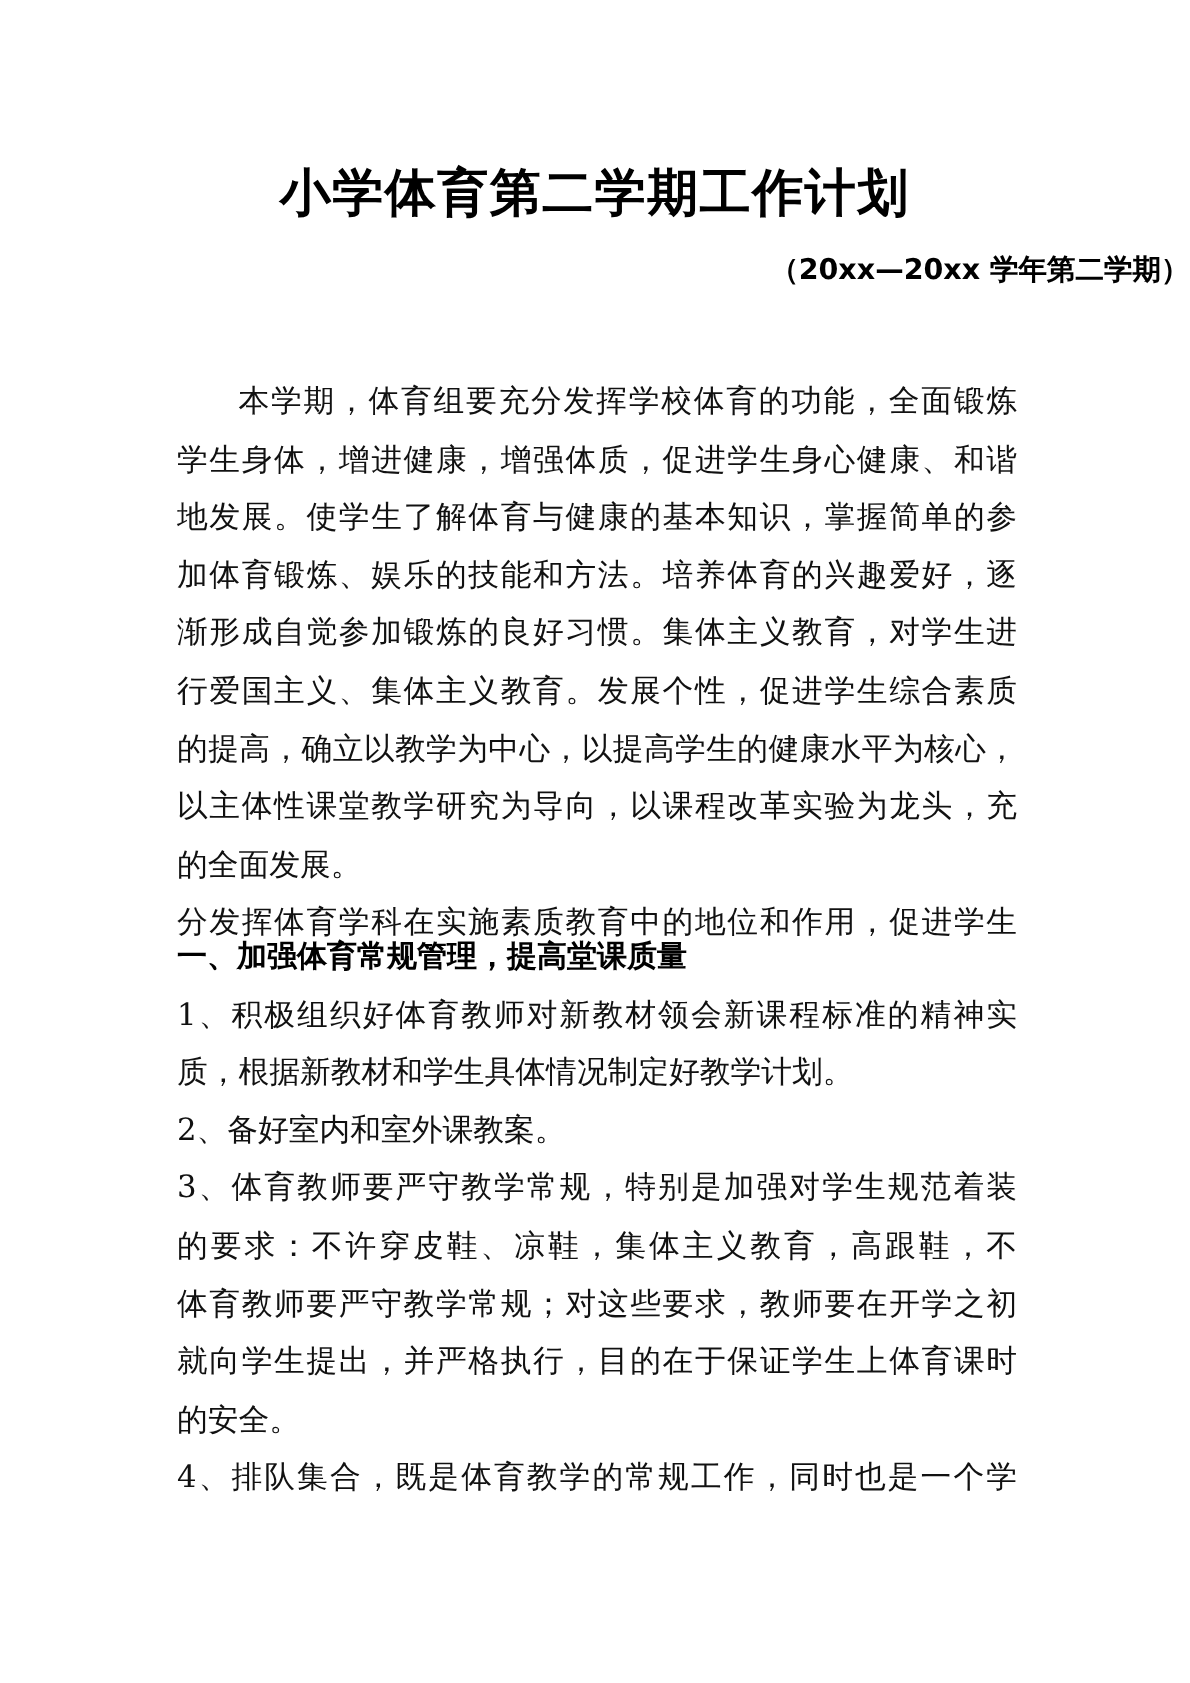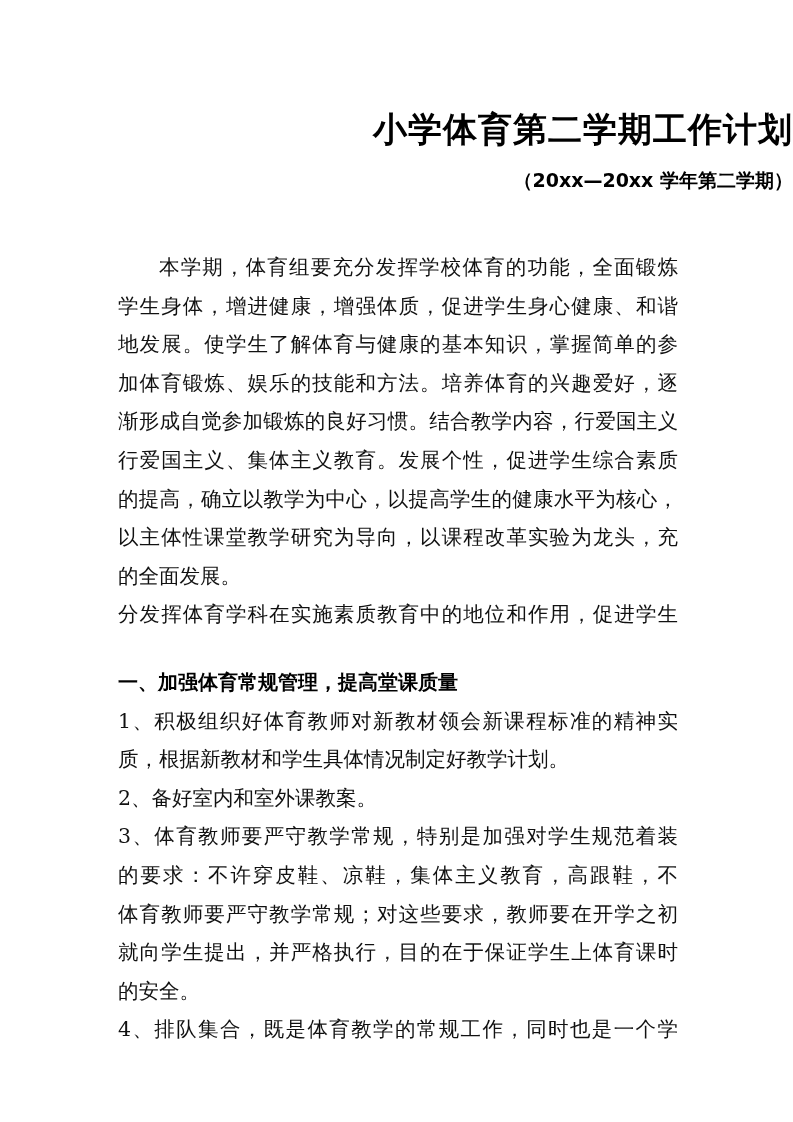--- a/index.html
+++ b/index.html
@@ -1,54 +1,53 @@
 <!DOCTYPE html>
 <html><head>
 <meta charset="utf-8">
 <style>
   html, body { margin: 0; padding: 0; background: #ffffff; }
   body { width: 793px; height: 1122px; position: relative; overflow: hidden; }
   .page { position: absolute; left: 0; top: 0; width: 793px; height: 1122px; background: #fff; }
   .title {
-    position: absolute; left: 0; top: 104px; width: 793px; text-align: right;
+    position: absolute; left: 0; top: 104px; width: 793px; text-align: center;
     font-family: "DejaVu Sans", sans-serif; font-weight: bold; font-size: 34px;
     color: #000; letter-spacing: 1px; line-height: 50px;
   }
   .subtitle {
     position: absolute; left: 0; top: 166px; width: 793px; text-align: right;
     font-family: "DejaVu Sans", sans-serif; font-weight: bold; font-size: 19px;
     color: #000; line-height: 28px;
   }
   .body-text {
     position: absolute; left: 118px; width: 560px;
     font-family: "DejaVu Serif", serif; font-size: 20.5px; color: #111;
     line-height: 38.6px; text-align: justify; text-justify: inter-character;
   }
   .line { display: block; height: 38.6px; white-space: nowrap; text-align-last: justify; }
   .line.last { text-align-last: left; }
   .indent { padding-left: 41px; }
   .heading {
     font-family: "DejaVu Sans", sans-serif; font-weight: bold; font-size: 20px; color: #000;
     text-align-last: left;
-    margin-top: 45px;
   }
 </style>
 </head>
 <body>
 
 <div class="page">
   <div class="title">小学体育第二学期工作计划</div>
   <div class="subtitle">（20xx—20xx 学年第二学期）</div>
 
   <div class="body-text" style="top:204px;margin-top:44px;">
     <span class="line indent">本学期，体育组要充分发挥学校体育的功能，全面锻炼</span>
     <span class="line">学生身体，增进健康，增强体质，促进学生身心健康、和谐</span>
     <span class="line">地发展。使学生了解体育与健康的基本知识，掌握简单的参</span>
     <span class="line">加体育锻炼、娱乐的技能和方法。培养体育的兴趣爱好，逐</span>
-    <span class="line">渐形成自觉参加锻炼的良好习惯。结合教学内容，行爱国主义</span>
+    <span class="line">渐形成自觉参加锻炼的良好习惯。集体主义教育，对学生进</span>
     <span class="line">行爱国主义、集体主义教育。发展个性，促进学生综合素质</span>
     <span class="line">的提高，确立以教学为中心，以提高学生的健康水平为核心，</span>
     <span class="line">以主体性课堂教学研究为导向，以课程改革实验为龙头，充</span>
     <span class="line last">的全面发展。</span>
     <span class="line">分发挥体育学科在实施素质教育中的地位和作用，促进学生</span>
   </div>
 
   <div class="body-text" style="top:618px;">
     <span class="line last heading">一、加强体育常规管理，提高堂课质量</span>
     <span class="line">1、积极组织好体育教师对新教材领会新课程标准的精神实</span>

